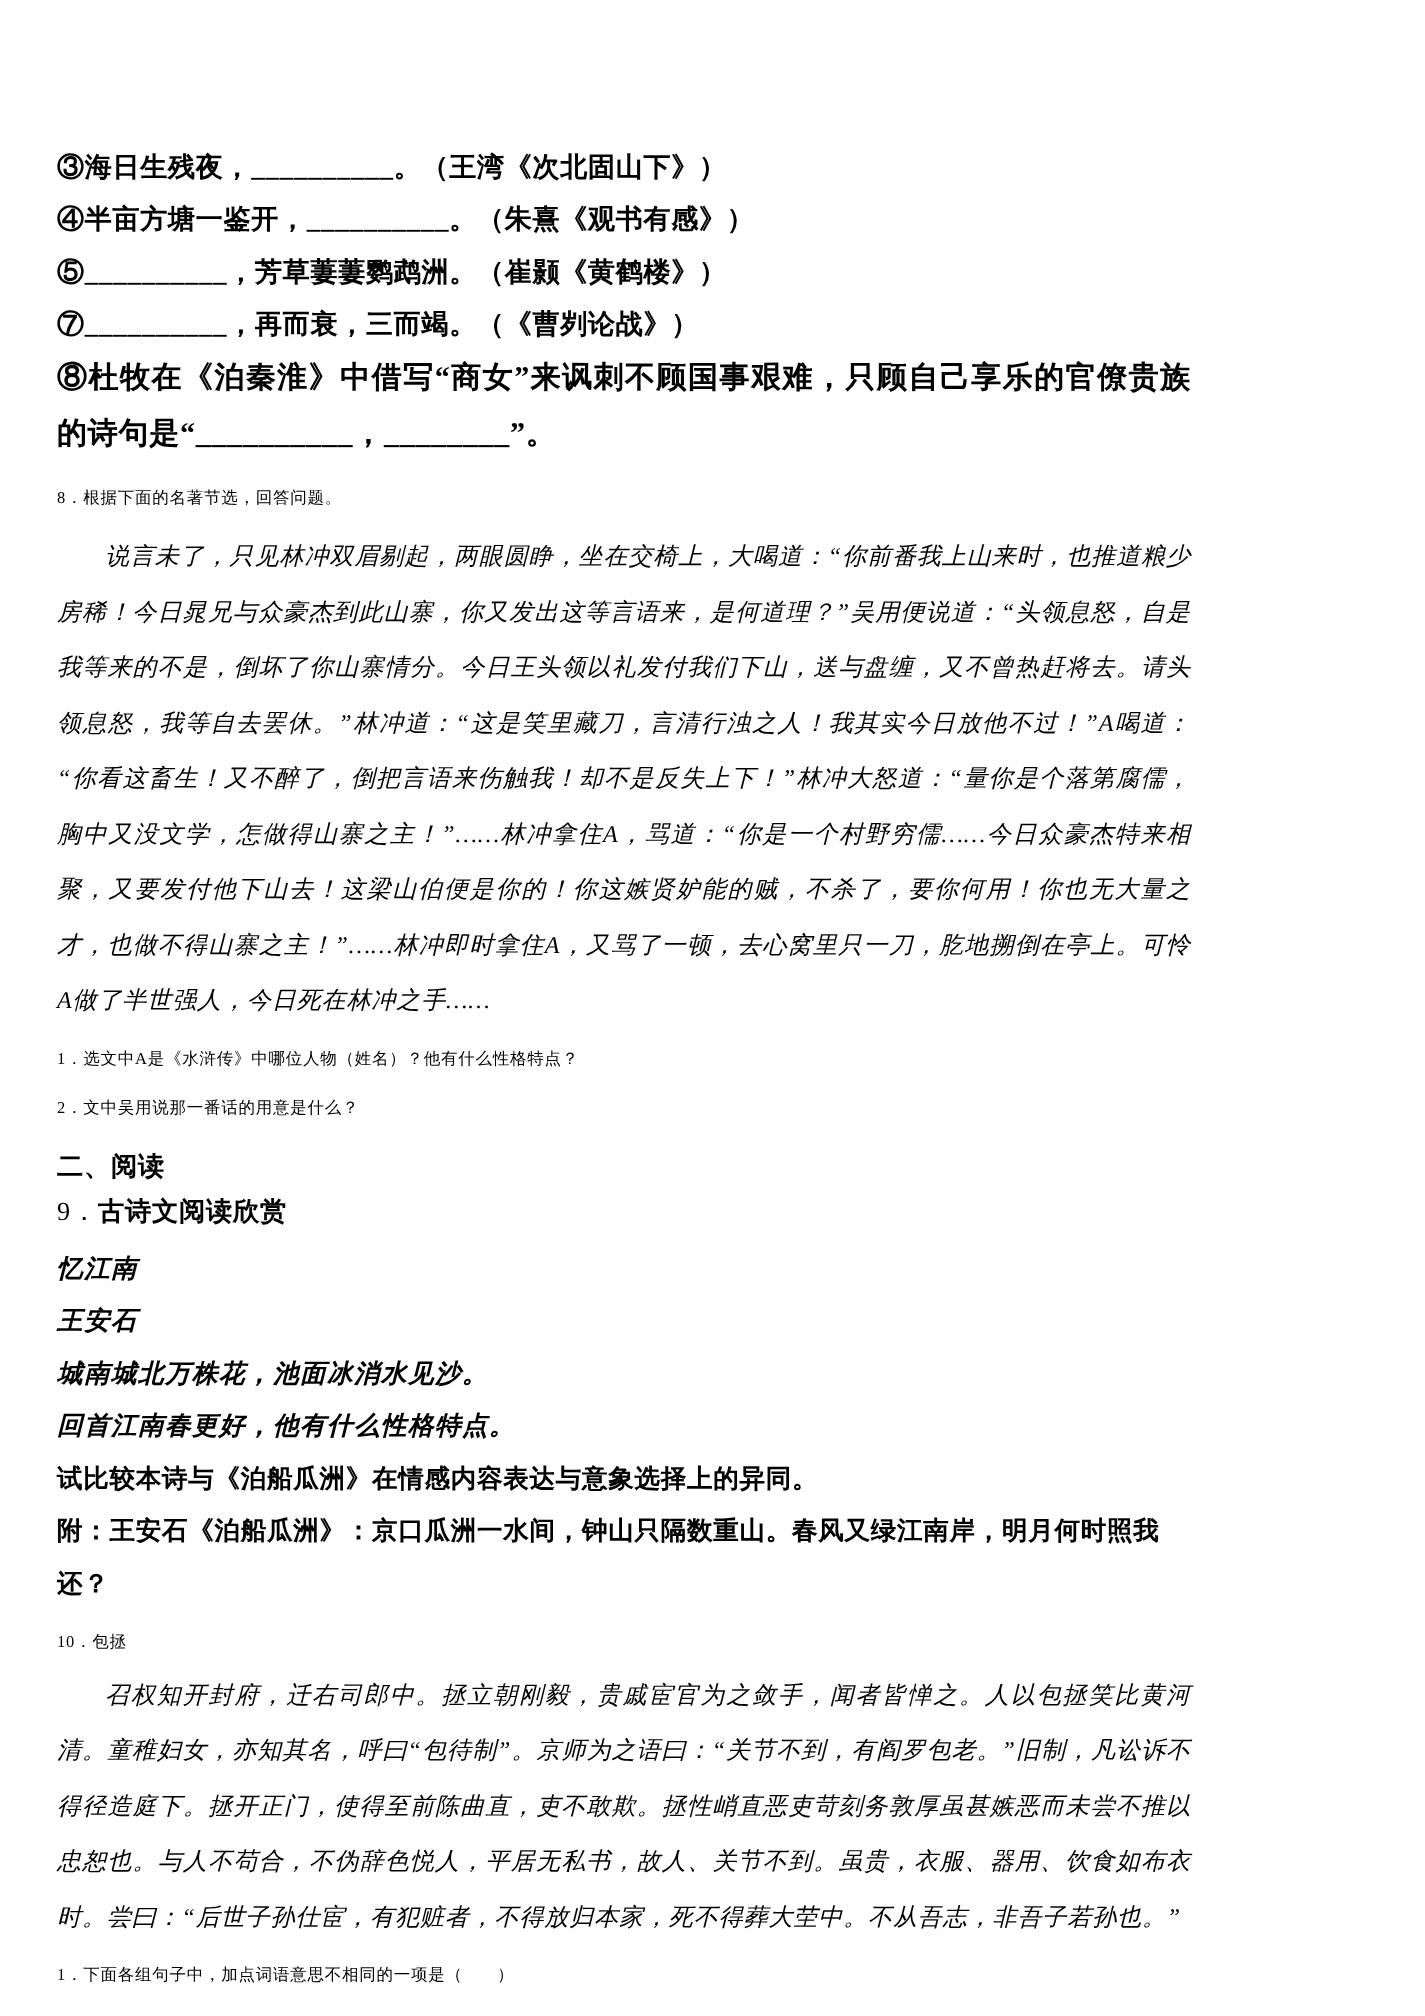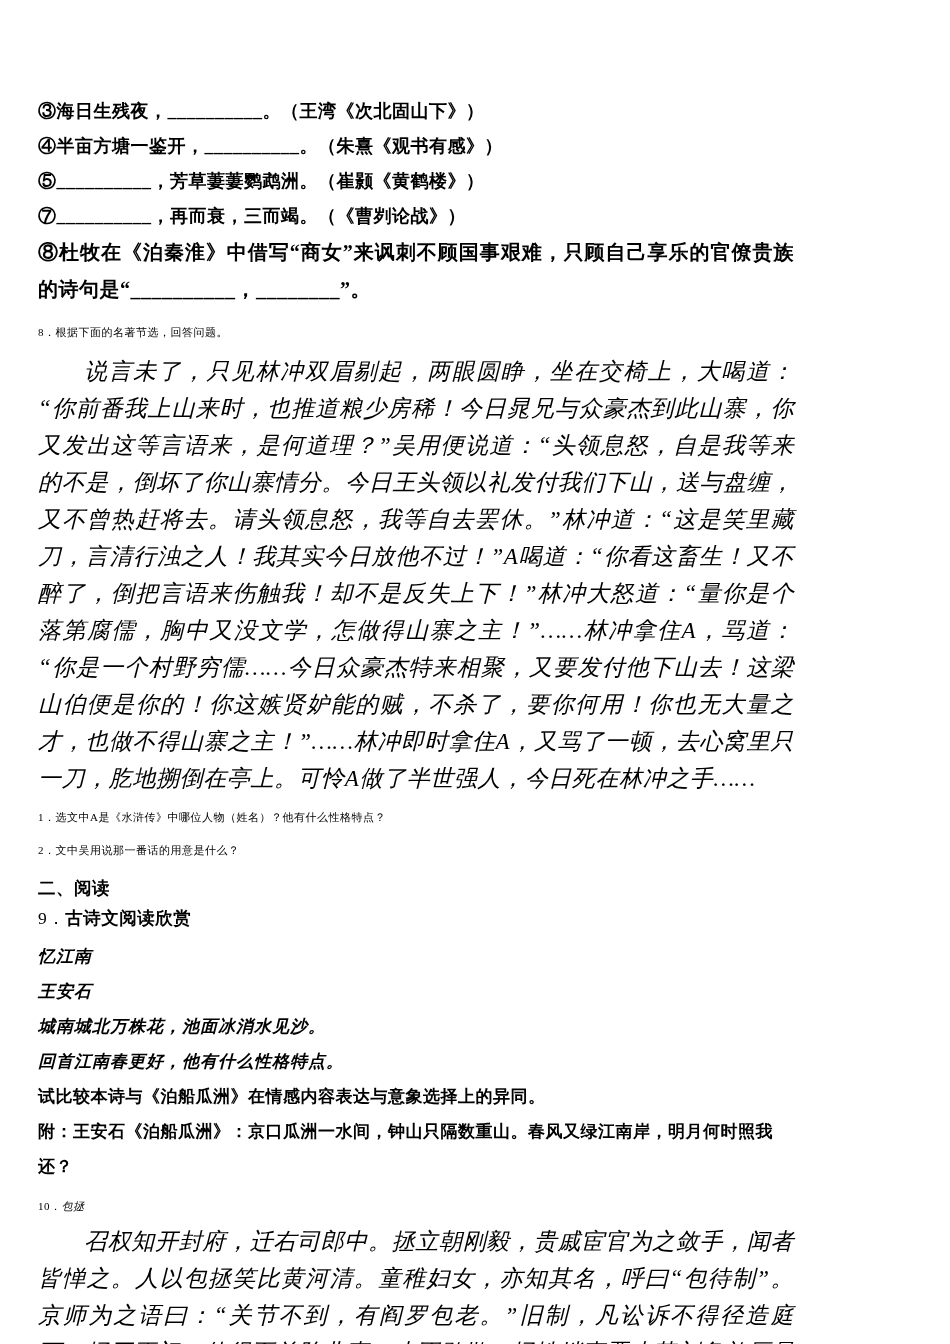--- a/index.html
+++ b/index.html
@@ -40,21 +40,21 @@
 
   
   .plain {
     font-size: 11px;
     line-height: 33px;
     letter-spacing: 0.5px;
   }
 
   
   .excerpt {
-    font-size: 23px;
+    font-size: 16px;
     line-height: 37px;
     letter-spacing: 0.6px;
     text-align: justify;
     text-indent: 2em;
     font-style: italic;
   }
 
   .section-head {
     font-weight: 700;
     font-size: 17.5px;
@@ -70,21 +70,21 @@
     font-size: 17px;
     line-height: 35px;
     letter-spacing: 1px;
   }
   .bold-line {
     font-weight: 700;
     font-size: 17px;
     line-height: 35px;
     letter-spacing: 0.5px;
   }
-  .kaiti-inline { font-style: italic; }
+  .kaiti-inline { }
 
   .mt4  { margin-top: 4px; }
   .mt6  { margin-top: 6px; }
   .mt8  { margin-top: 8px; }
 </style>
 </head>
 <body>
 
 <div class="page">
 
@@ -107,16 +107,16 @@
     <p class="poem-line mt6">忆江南</p>
     <p class="poem-line">王安石</p>
     <p class="poem-line">城南城北万株花，池面冰消水见沙。</p>
     <p class="poem-line">回首江南春更好，他有什么性格特点。</p>
   </div>
 
   <p class="bold-line">试比较本诗与《泊船瓜洲》在情感内容表达与意象选择上的异同。</p>
   <p class="bold-line">附：王安石《泊船瓜洲》：京口瓜洲一水间，钟山只隔数重山。春风又绿江南岸，明月何时照我还？</p>
 
   <p class="plain mt6"><span class="q-number">10．</span><span class="kaiti-inline">包拯</span></p>
-  <p class="excerpt">召权知开封府，迁右司郎中。拯立朝刚毅，贵戚宦官为之敛手，闻者皆惮之。人以包拯笑比黄河清。童稚妇女，亦知其名，呼曰“包待制”。京师为之语曰：“关节不到，有阎罗包老。”旧制，凡讼诉不得径造庭下。拯开正门，使得至前陈曲直，吏不敢欺。拯性峭直恶吏苛刻务敦厚虽甚嫉恶而未尝不推以忠恕也。与人不苟合，拯立朝刚毅，平居无私书，故人、亲党皆绝之。虽贵，衣服、器用、饮食如布衣时。尝曰：“后世子孙仕宦，有犯赃者，不得放归本家，死不得葬大茔中。不从吾志，非吾子若孙也。”</p>
+  <p class="excerpt">召权知开封府，迁右司郎中。拯立朝刚毅，贵戚宦官为之敛手，闻者皆惮之。人以包拯笑比黄河清。童稚妇女，亦知其名，呼曰“包待制”。京师为之语曰：“关节不到，有阎罗包老。”旧制，凡讼诉不得径造庭下。拯开正门，使得至前陈曲直，吏不敢欺。拯性峭直恶吏苛刻务敦厚虽甚嫉恶而未尝不推以忠恕也。与人不苟合，不伪辞色悦人，平居无私书，故人、关节不到。虽贵，衣服、器用、饮食如布衣时。尝曰：“后世子孙仕宦，有犯赃者，不得放归本家，死不得葬大茔中。不从吾志，非吾子若孙也。”</p>
   <p class="plain mt4">1．下面各组句子中，加点词语意思不相同的一项是（　　）</p>
 
 </div>
 
 </body></html>

